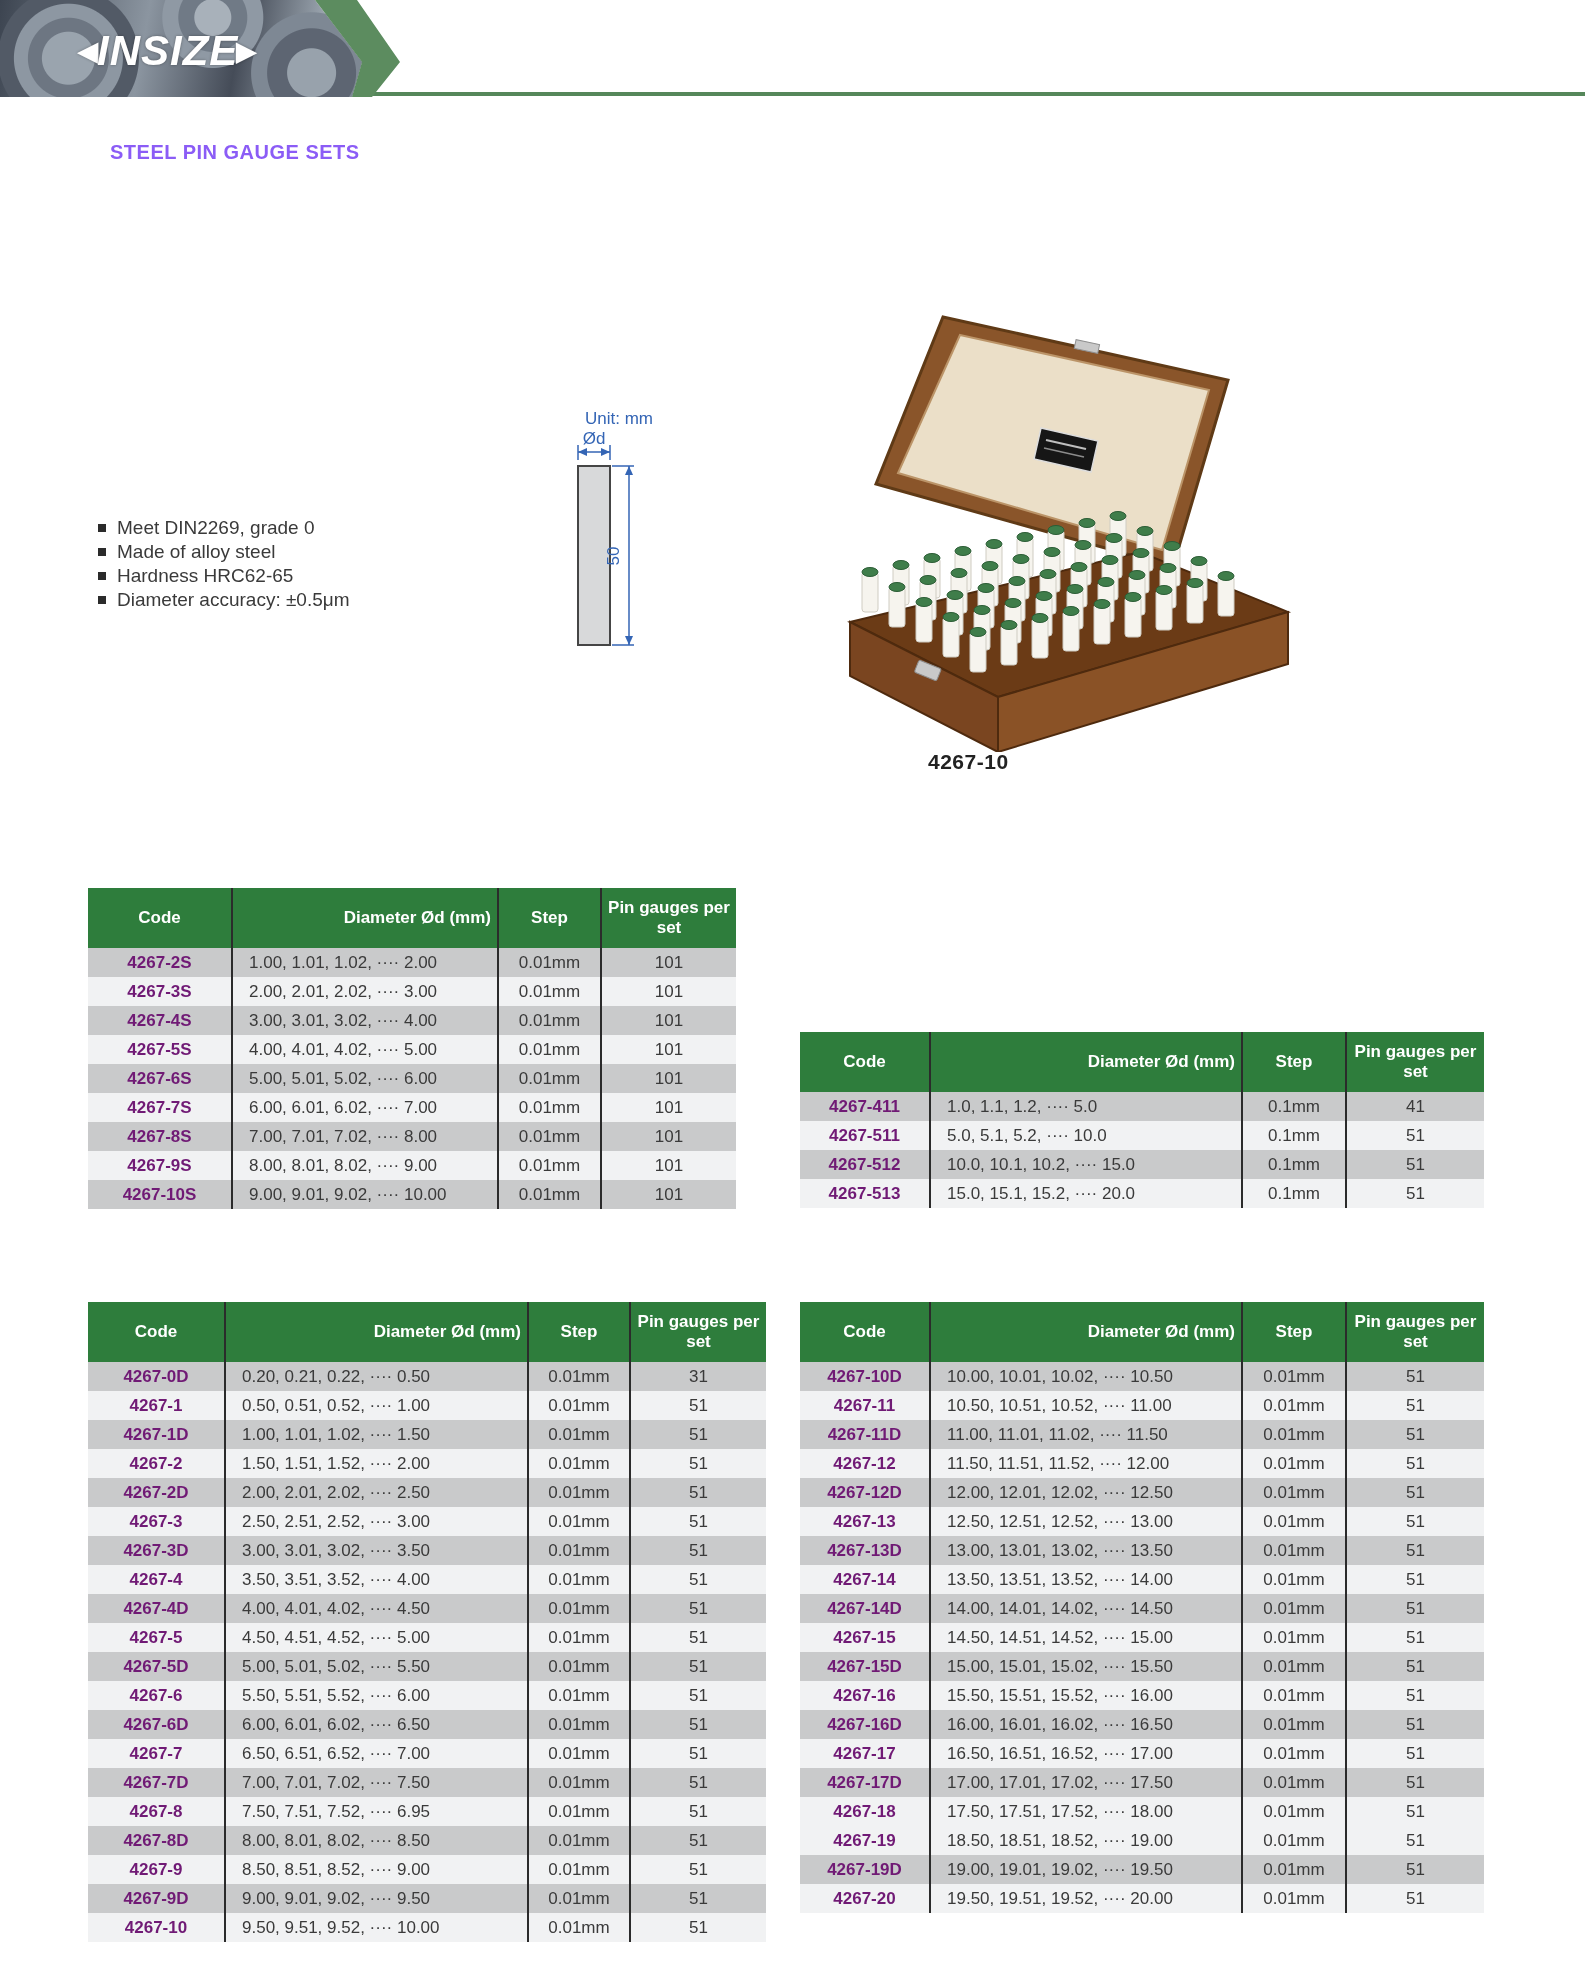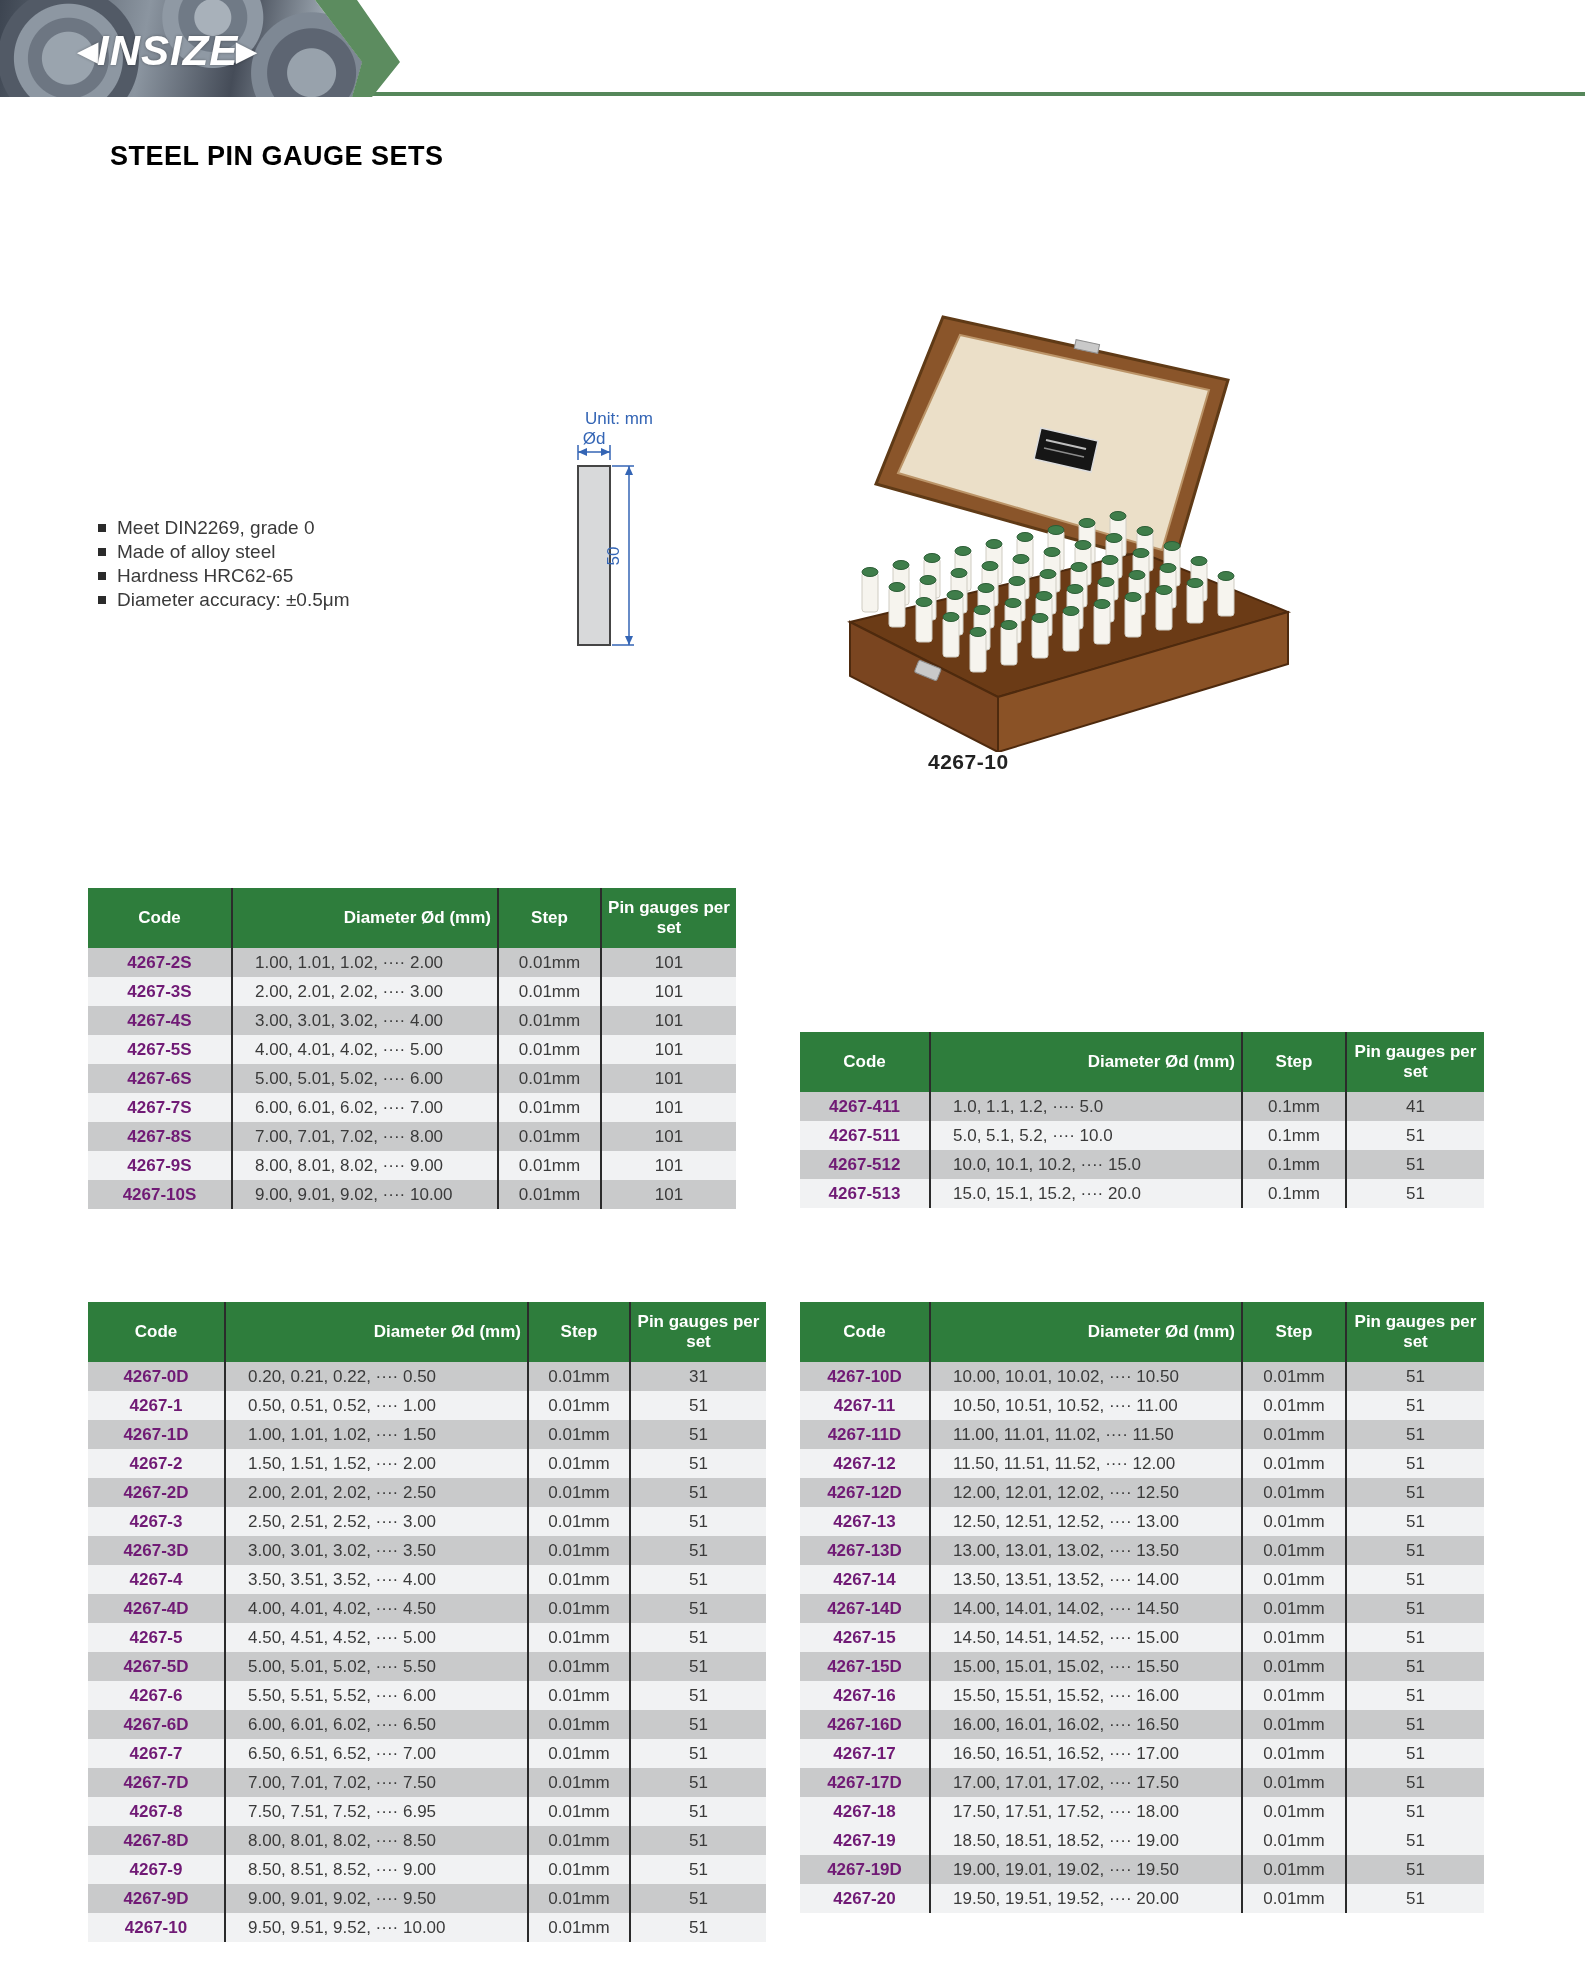--- a/index.html
+++ b/index.html
@@ -17,21 +17,21 @@
       linear-gradient(100deg,#3c4450 0%,#8b95a0 38%,#454c58 62%,#99a3ad 82%,#515964 100%);}
   .hdr-chevron{position:absolute;left:0;top:0;width:410px;height:97px;
     clip-path:polygon(315px 0,357px 0,400px 62px,372px 97px,352px 97px,362px 62px);}
   .hdr-rule{position:absolute;left:355px;top:92px;width:1230px;height:4px;}
   .logo{position:absolute;left:80px;top:30px;color:#fff;font-style:italic;font-weight:bold;
         font-size:42px;letter-spacing:1px;display:flex;align-items:center;line-height:1;
         text-shadow:0 0 3px rgba(0,0,0,.35);}
   .logo .arr{font-style:normal;font-size:26px;margin:0 -2px;}
 
   
-  .title{position:absolute;left:110px;top:141px;font-size:27px;font-weight:bold;color:#000000;letter-spacing:.5px;text-align:right;}
+  .title{position:absolute;left:110px;top:141px;font-size:20px;font-weight:bold;color:#8b5cf6;letter-spacing:.5px;text-align:right;}
 
   
   .features{position:absolute;left:88px;top:506px;list-style:none;margin:10px;padding:0;}
   .features li{font-size:19px;color:#3a3a3a;line-height:24px;display:flex;align-items:center;}
   .features li .sq{display:inline-block;width:8px;height:8px;background:#2b2b2b;margin-right:11px;flex:0 0 auto;}
 
   
   .diagram{position:absolute;left:572px;top:398px;}
 
   
@@ -41,21 +41,21 @@
   
   table.ptable{position:absolute;border-collapse:collapse;table-layout:fixed;}
   .ptable th{color:#fff;font-size:17px;font-weight:bold;height:60px;line-height:20px;
              padding:0 6px;text-align:center;vertical-align:middle;}
   .ptable th.diam{text-align:right;padding-left:16px;}
   .ptable td{font-size:17px;height:29px;padding:0 4px;color:#3a3a3a;white-space:nowrap;vertical-align:middle;}
   .ptable th + th, .ptable td + td{border-left:2px solid #2b2b2b;}
   .ptable tr.odd  td{background:#c9cacb;}
   .ptable tr.even td{background:#f1f2f3;}
   .ptable td.code{font-weight:bold;color:#701a75;text-align:center;}
-  .ptable td.diam{text-align:left;padding-left:22px;}
+  .ptable td.diam{text-align:left;padding-left:16px;}
   .ptable td.step,.ptable td.pin{text-align:center;}
   #t0{left:88px;top:888px;width:648px;}
   #t1{left:800px;top:1032px;width:684px;}
   #t2{left:88px;top:1302px;width:678px;}
   #t3{left:800px;top:1302px;width:684px;}
 </style>
 </head>
 <body>
 
 <div class="page">

